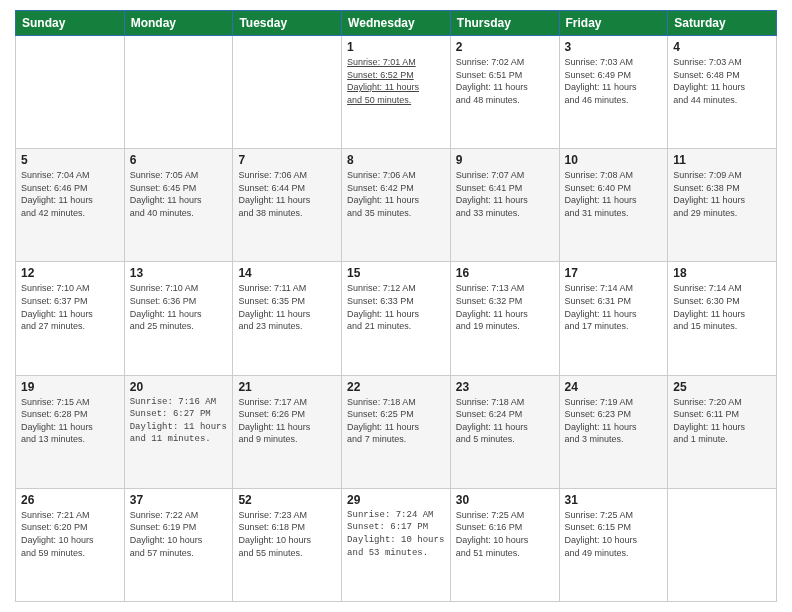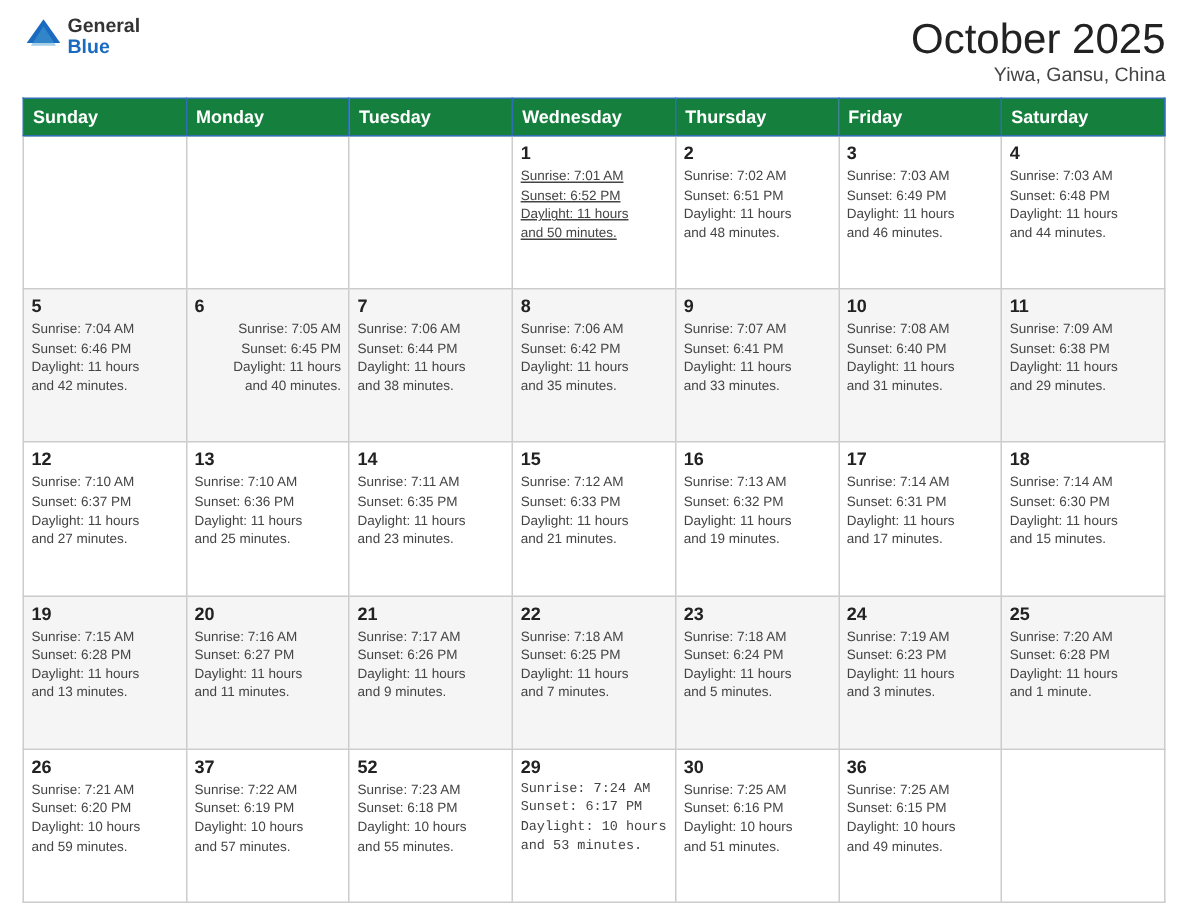--- a/index.html
+++ b/index.html
@@ -93,36 +93,20 @@
       background: #f9f9f9;
     }
     tr:nth-child(odd) td { background-color: #fff; }
     tr:nth-child(even) td { background-color: #f5f5f5; }
     .calendar thead tr th { background-color: #15803d; }
   </style>
 </head>
 <body>
 
 <div class="page">
-  <div class="header">
-    <div class="logo">
-      <svg class="logo-icon" viewBox="0 0 30 30" xmlns="http://www.w3.org/2000/svg">
-        <polygon points="15,3 27,20 3,20" fill="#1a6abf"></polygon>
-        <polygon points="15,8 24,22 6,22" fill="#4a9fd4" opacity="0.5"></polygon>
-      </svg>
-      <div class="logo-text">
-        <span class="logo-general">General</span>
-        <span class="logo-blue">Blue</span>
-      </div>
-    </div>
-    <div class="title-area">
-      <div class="month-title">October 2025</div>
-      <div class="location">Yiwa, Gansu, China</div>
-    </div>
-  </div>
 
   <table class="calendar">
     <thead>
       <tr>
         <th>Sunday</th>
         <th>Monday</th>
         <th>Tuesday</th>
         <th>Wednesday</th>
         <th>Thursday</th>
         <th>Friday</th>
@@ -166,21 +150,21 @@
         <tr>
           <td>
             <span class="day-number">5</span>
             <div class="day-info" style="white-space: pre-line;">Sunrise: 7:04 AM
 Sunset: 6:46 PM
 Daylight: 11 hours
 and 42 minutes.</div>
           </td>
           <td>
             <span class="day-number">6</span>
-            <div class="day-info" style="white-space: pre-line; text-align: right;">Sunrise: 7:05 AM
+            <div class="day-info" style="white-space: pre-line;">Sunrise: 7:05 AM
 Sunset: 6:45 PM
 Daylight: 11 hours
 and 40 minutes.</div>
           </td>
           <td>
             <span class="day-number">7</span>
             <div class="day-info" style="white-space: pre-line;">Sunrise: 7:06 AM
 Sunset: 6:44 PM
 Daylight: 11 hours
 and 38 minutes.</div>
@@ -268,21 +252,21 @@
         <tr>
           <td>
             <span class="day-number">19</span>
             <div class="day-info" style="white-space: pre-line;">Sunrise: 7:15 AM
 Sunset: 6:28 PM
 Daylight: 11 hours
 and 13 minutes.</div>
           </td>
           <td>
             <span class="day-number">20</span>
-            <div class="day-info" style="white-space: pre-line;">Sunrise: 7:16 AM
+            <div class="day-info" style="white-space: pre-line; font-family: Liberation Mono, monospace;">Sunrise: 7:16 AM
 Sunset: 6:27 PM
 Daylight: 11 hours
 and 11 minutes.</div>
           </td>
           <td>
             <span class="day-number">21</span>
             <div class="day-info" style="white-space: pre-line;">Sunrise: 7:17 AM
 Sunset: 6:26 PM
 Daylight: 11 hours
 and 9 minutes.</div>
@@ -304,21 +288,21 @@
           <td>
             <span class="day-number">24</span>
             <div class="day-info" style="white-space: pre-line;">Sunrise: 7:19 AM
 Sunset: 6:23 PM
 Daylight: 11 hours
 and 3 minutes.</div>
           </td>
           <td>
             <span class="day-number">25</span>
             <div class="day-info" style="white-space: pre-line;">Sunrise: 7:20 AM
-Sunset: 6:28 PM
+Sunset: 6:11 PM
 Daylight: 11 hours
 and 1 minute.</div>
           </td>
         </tr>
         <tr>
           <td>
             <span class="day-number">26</span>
             <div class="day-info" style="white-space: pre-line;">Sunrise: 7:21 AM
 Sunset: 6:20 PM
 Daylight: 10 hours
@@ -346,21 +330,21 @@
 and 53 minutes.</div>
           </td>
           <td>
             <span class="day-number">30</span>
             <div class="day-info" style="white-space: pre-line;">Sunrise: 7:25 AM
 Sunset: 6:16 PM
 Daylight: 10 hours
 and 51 minutes.</div>
           </td>
           <td>
-            <span class="day-number">36</span>
+            <span class="day-number">31</span>
             <div class="day-info" style="white-space: pre-line;">Sunrise: 7:25 AM
 Sunset: 6:15 PM
 Daylight: 10 hours
 and 49 minutes.</div>
           </td>
           <td class="empty-cell"></td>
         </tr>
       </tbody>
   </table>
 </div>

